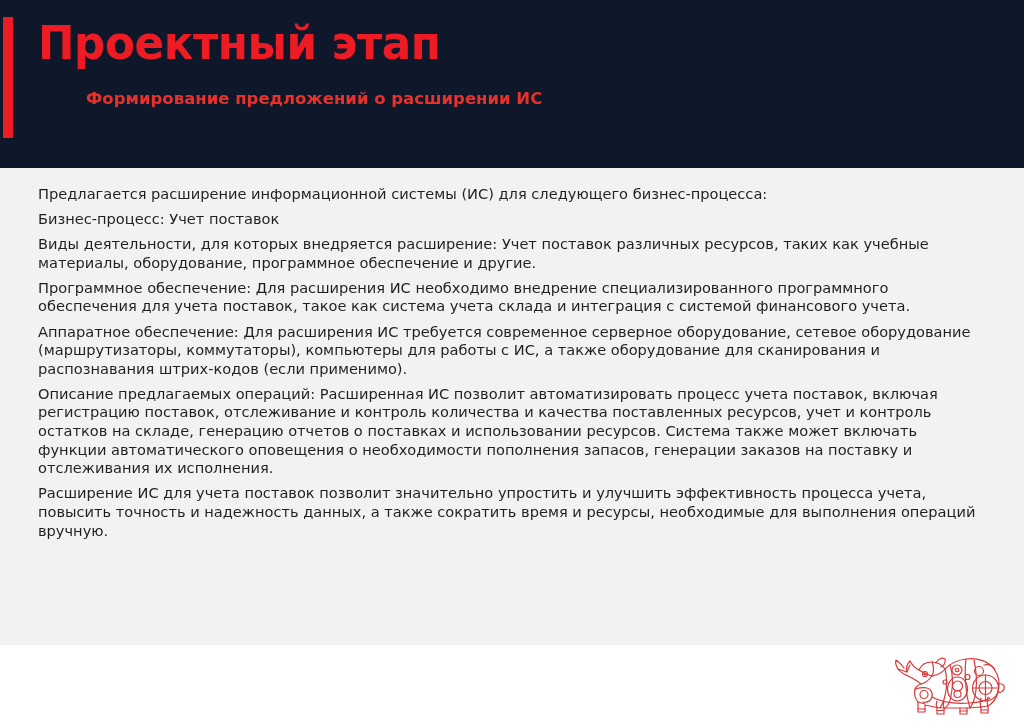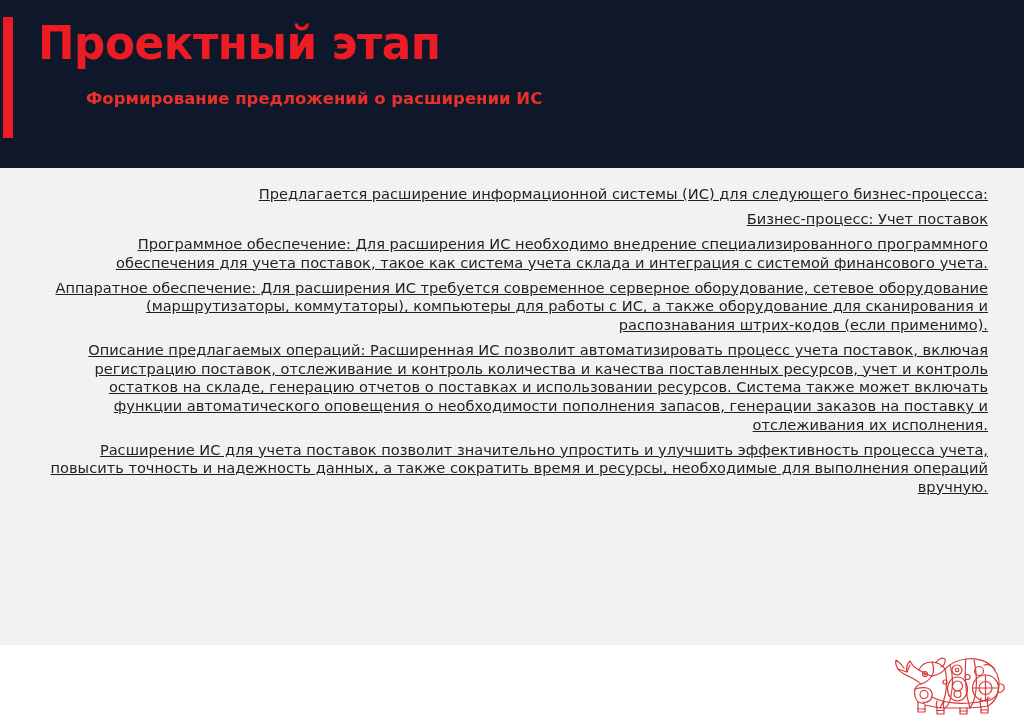--- a/index.html
+++ b/index.html
@@ -86,23 +86,22 @@
     top: 17px;
     width: 950px;
   }
 
   .para {
     font-family: "DejaVu Sans", "Liberation Sans", sans-serif;
     font-size: 14.6px;
     line-height: 18.6px;
     color: #231F20;
     margin: 0 0 6.5px 0;
-    text-align: right;
+    text-align: left;
     white-space: pre-line;
-    text-decoration: underline;
   }
 
   .para:last-child {
     margin-bottom: 8px;
   }
 
   
   .footer {
     position: absolute;
     left: 0;
@@ -133,20 +132,21 @@
   <div class="header">
     <div class="header-accent-bar"></div>
     <div class="slide-title">Проектный этап</div>
     <div class="slide-subtitle">Формирование предложений о расширении ИС</div>
   </div>
 
   <div class="content-panel">
     <div class="body-text">
       <p class="para">Предлагается расширение информационной системы (ИС) для следующего бизнес-процесса:</p>
       <p class="para">Бизнес-процесс: Учет поставок</p>
+      <p class="para">Виды деятельности, для которых внедряется расширение: Учет поставок различных ресурсов, таких как учебные материалы, оборудование, программное обеспечение и другие.</p>
       <p class="para">Программное обеспечение: Для расширения ИС необходимо внедрение специализированного программного обеспечения для учета поставок, такое как система учета склада и интеграция с системой финансового учета.</p>
       <p class="para">Аппаратное обеспечение: Для расширения ИС требуется современное серверное оборудование, сетевое оборудование (маршрутизаторы, коммутаторы), компьютеры для работы с ИС, а также оборудование для сканирования и распознавания штрих-кодов (если применимо).</p>
       <p class="para">Описание предлагаемых операций: Расширенная ИС позволит автоматизировать процесс учета поставок, включая регистрацию поставок, отслеживание и контроль количества и качества поставленных ресурсов, учет и контроль остатков на складе, генерацию отчетов о поставках и использовании ресурсов. Система также может включать функции автоматического оповещения о необходимости пополнения запасов, генерации заказов на поставку и отслеживания их исполнения.</p>
       <p class="para">Расширение ИС для учета поставок позволит значительно упростить и улучшить эффективность процесса учета, повысить точность и надежность данных, а также сократить время и ресурсы, необходимые для выполнения операций вручную.</p>
     </div>
   </div>
 
   <div class="footer">
     <div class="rhino-logo">
       <svg viewBox="0 0 248 144" xmlns="http://www.w3.org/2000/svg" fill="none" stroke="#D93A3A" stroke-width="2.4" stroke-linecap="round" stroke-linejoin="round">

